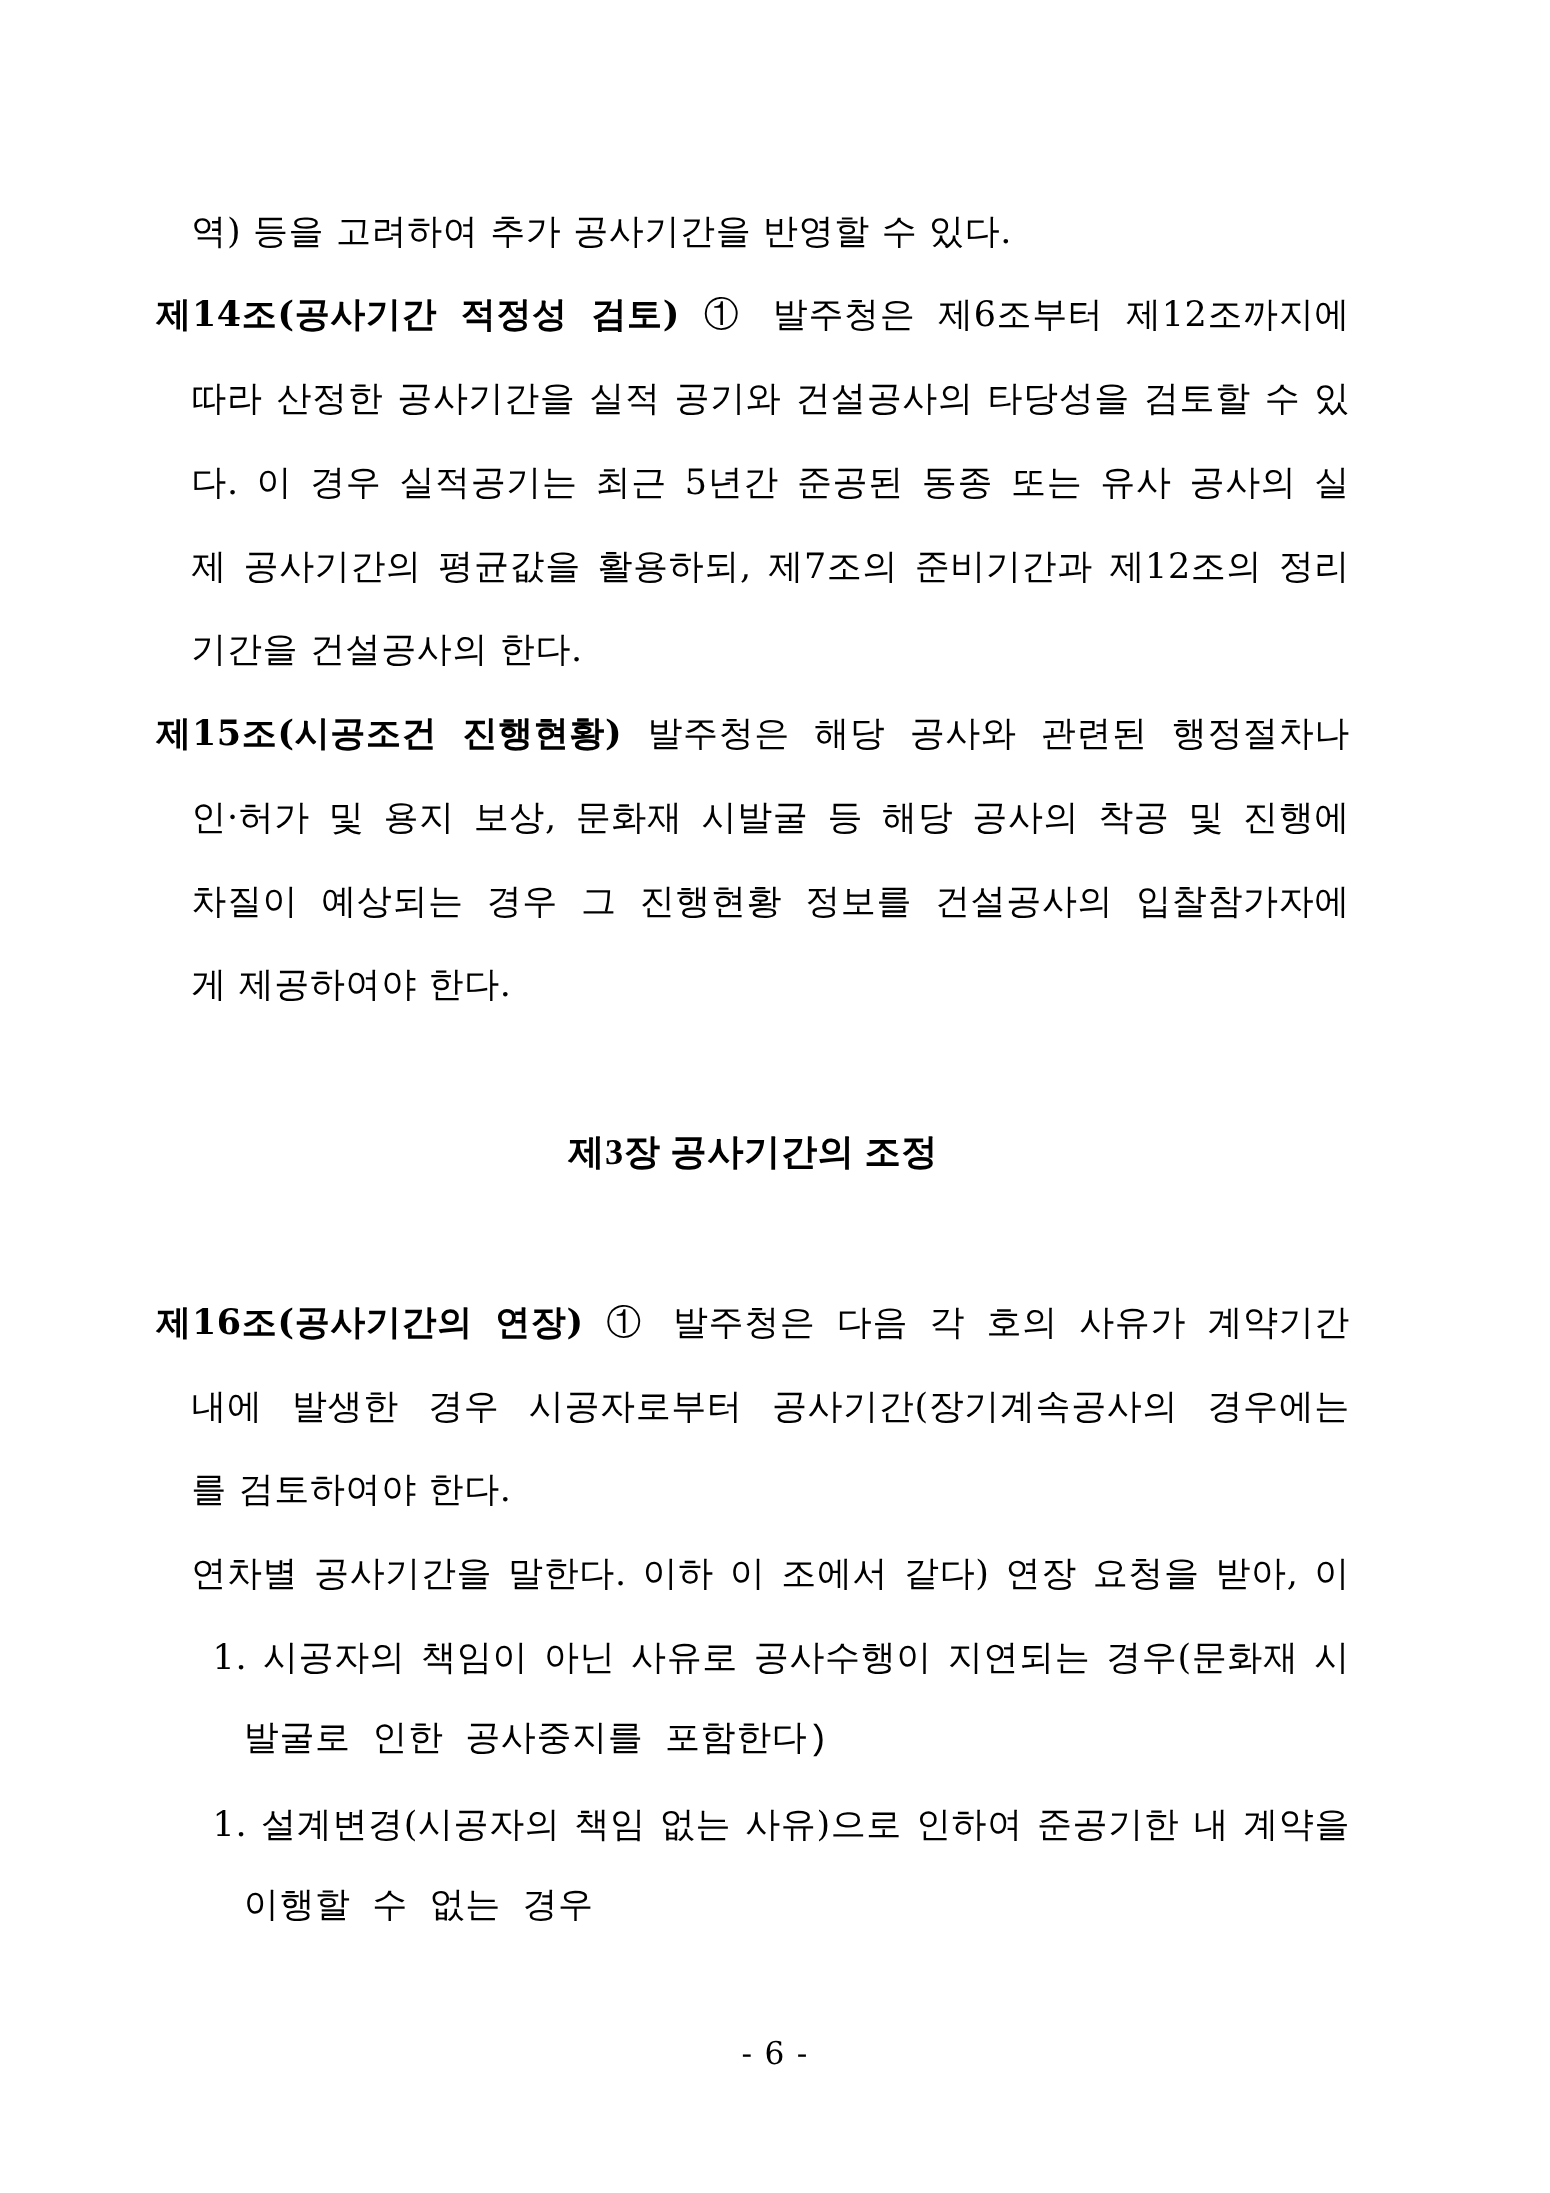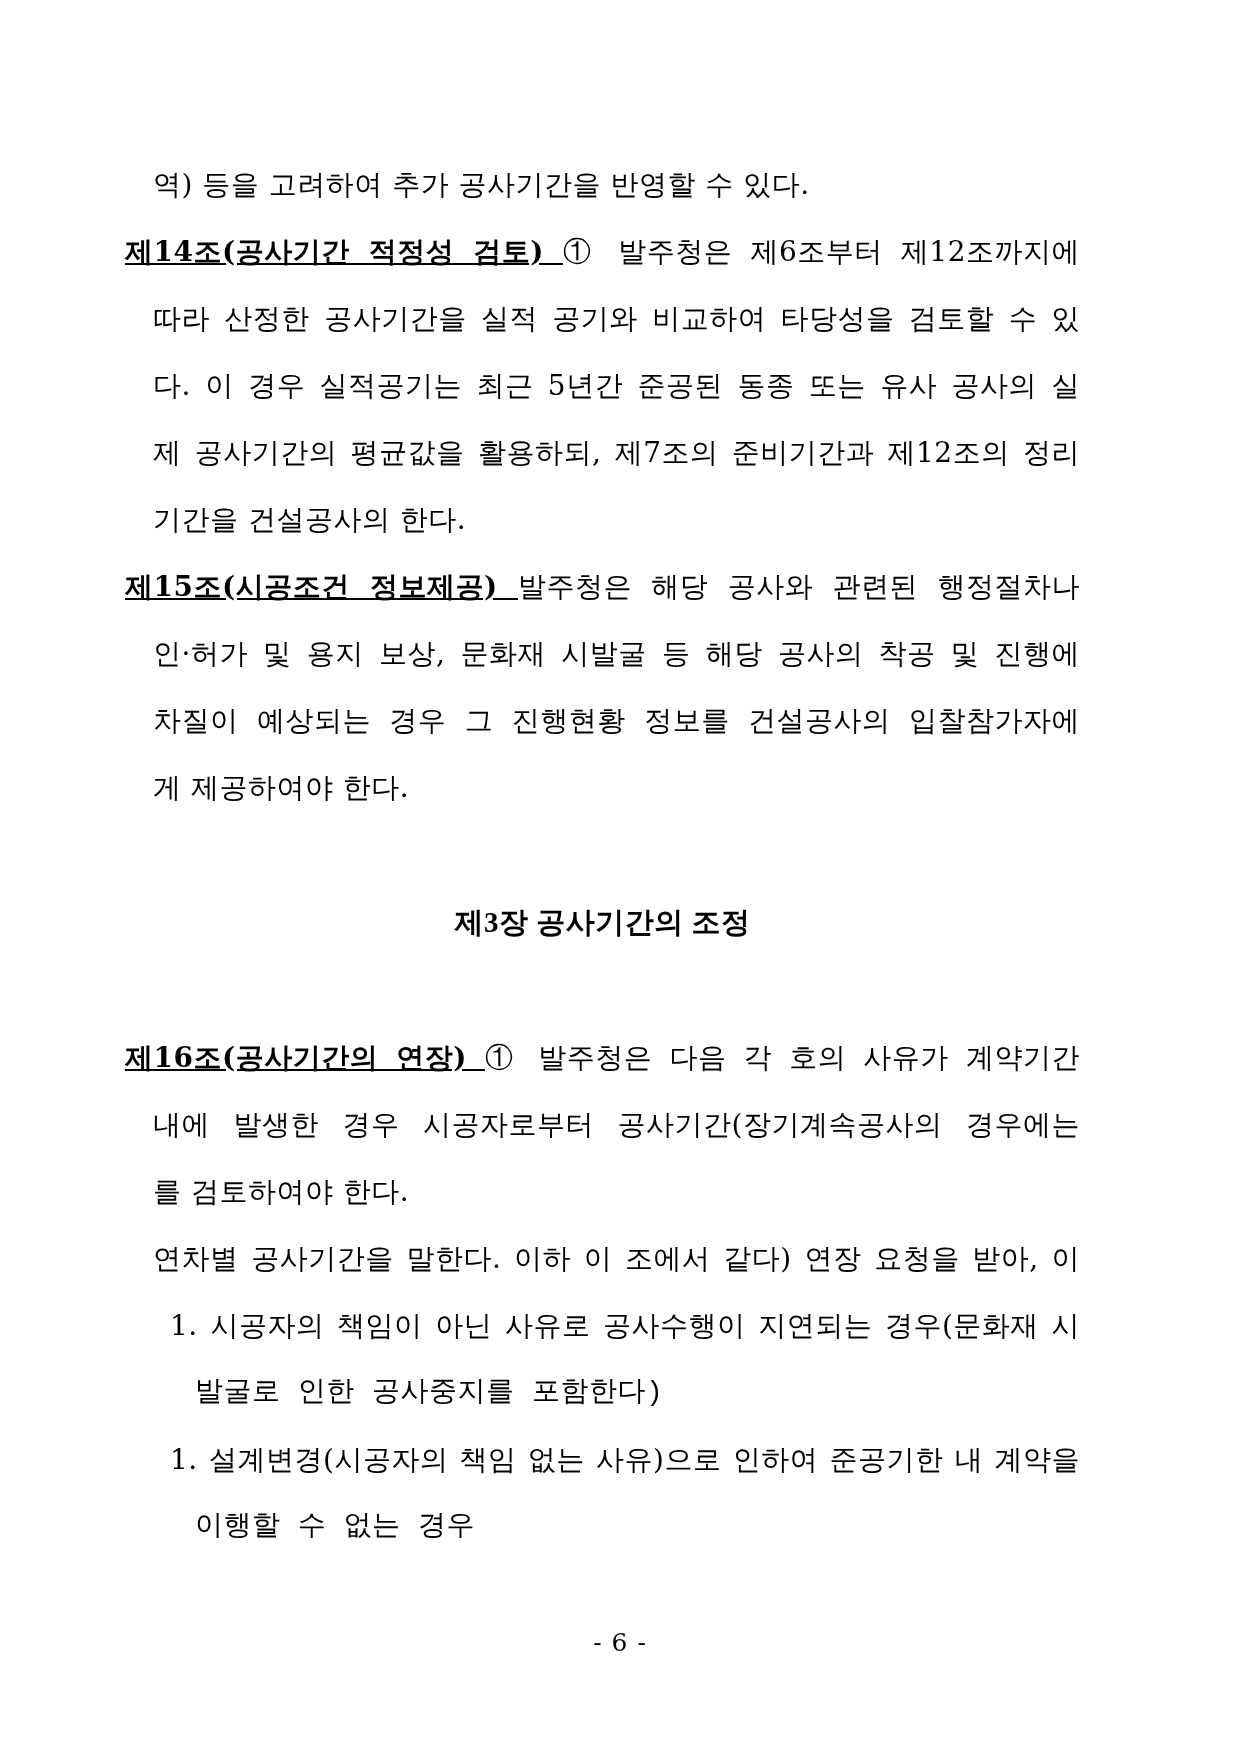--- a/index.html
+++ b/index.html
@@ -43,21 +43,21 @@
   .line[data-indent="item"]      { padding-left: 45px; }
   .line[data-indent="item-cont"] { padding-left: 70px; font-family: Liberation Mono, monospace; }
   .line[data-indent="chapter"] {
     text-align: center;
     font-weight: bold;
     font-size: 29px;
     margin: 68px 0;
     padding-left: 0;
     font-family: Liberation Serif, serif;
   }
-  .line strong { font-weight: bold; text-decoration: underline; }
+  .line strong { font-weight: bold; }
   .footer {
     position: absolute;
     top: 1628px;
     left: 0;
     width: 1240px;
     text-align: center;
     font-size: 25px;
     letter-spacing: 1px;
   }
 </style>
@@ -65,29 +65,29 @@
 <body>
 
 <div class="page">
 
   <div class="body-text">
 
       <div class="line" data-indent="cont" data-justify="false"><strong></strong><span>역) 등을 고려하여 추가 공사기간을 반영할 수 있다.</span></div>
 
       <div class="line" data-indent="none" data-justify="true"><strong>제14조(공사기간 적정성 검토) </strong><span>① 발주청은 제6조부터 제12조까지에</span></div>
 
-      <div class="line" data-indent="cont" data-justify="true"><strong></strong><span>따라 산정한 공사기간을 실적 공기와 비교하여 타당성을 검토할 수 있</span></div>
+      <div class="line" data-indent="cont" data-justify="true"><strong></strong><span>따라 산정한 공사기간을 실적 공기와 건설공사의 타당성을 검토할 수 있</span></div>
 
       <div class="line" data-indent="cont" data-justify="true"><strong></strong><span>다. 이 경우 실적공기는 최근 5년간 준공된 동종 또는 유사 공사의 실</span></div>
 
       <div class="line" data-indent="cont" data-justify="true"><strong></strong><span>제 공사기간의 평균값을 활용하되, 제7조의 준비기간과 제12조의 정리</span></div>
 
       <div class="line" data-indent="cont" data-justify="false"><strong></strong><span>기간을 건설공사의 한다.</span></div>
 
-      <div class="line" data-indent="none" data-justify="true"><strong>제15조(시공조건 정보제공) </strong><span>발주청은 해당 공사와 관련된 행정절차나</span></div>
+      <div class="line" data-indent="none" data-justify="true"><strong>제15조(시공조건 진행현황) </strong><span>발주청은 해당 공사와 관련된 행정절차나</span></div>
 
       <div class="line" data-indent="cont" data-justify="true"><strong></strong><span>인·허가 및 용지 보상, 문화재 시발굴 등 해당 공사의 착공 및 진행에</span></div>
 
       <div class="line" data-indent="cont" data-justify="true"><strong></strong><span>차질이 예상되는 경우 그 진행현황 정보를 건설공사의 입찰참가자에</span></div>
 
       <div class="line" data-indent="cont" data-justify="false"><strong></strong><span>게 제공하여야 한다.</span></div>
 
       <div class="line" data-indent="chapter" data-justify="false"><strong></strong><span>제3장 공사기간의 조정</span></div>
 
       <div class="line" data-indent="none" data-justify="true"><strong>제16조(공사기간의 연장) </strong><span>① 발주청은 다음 각 호의 사유가 계약기간</span></div>

